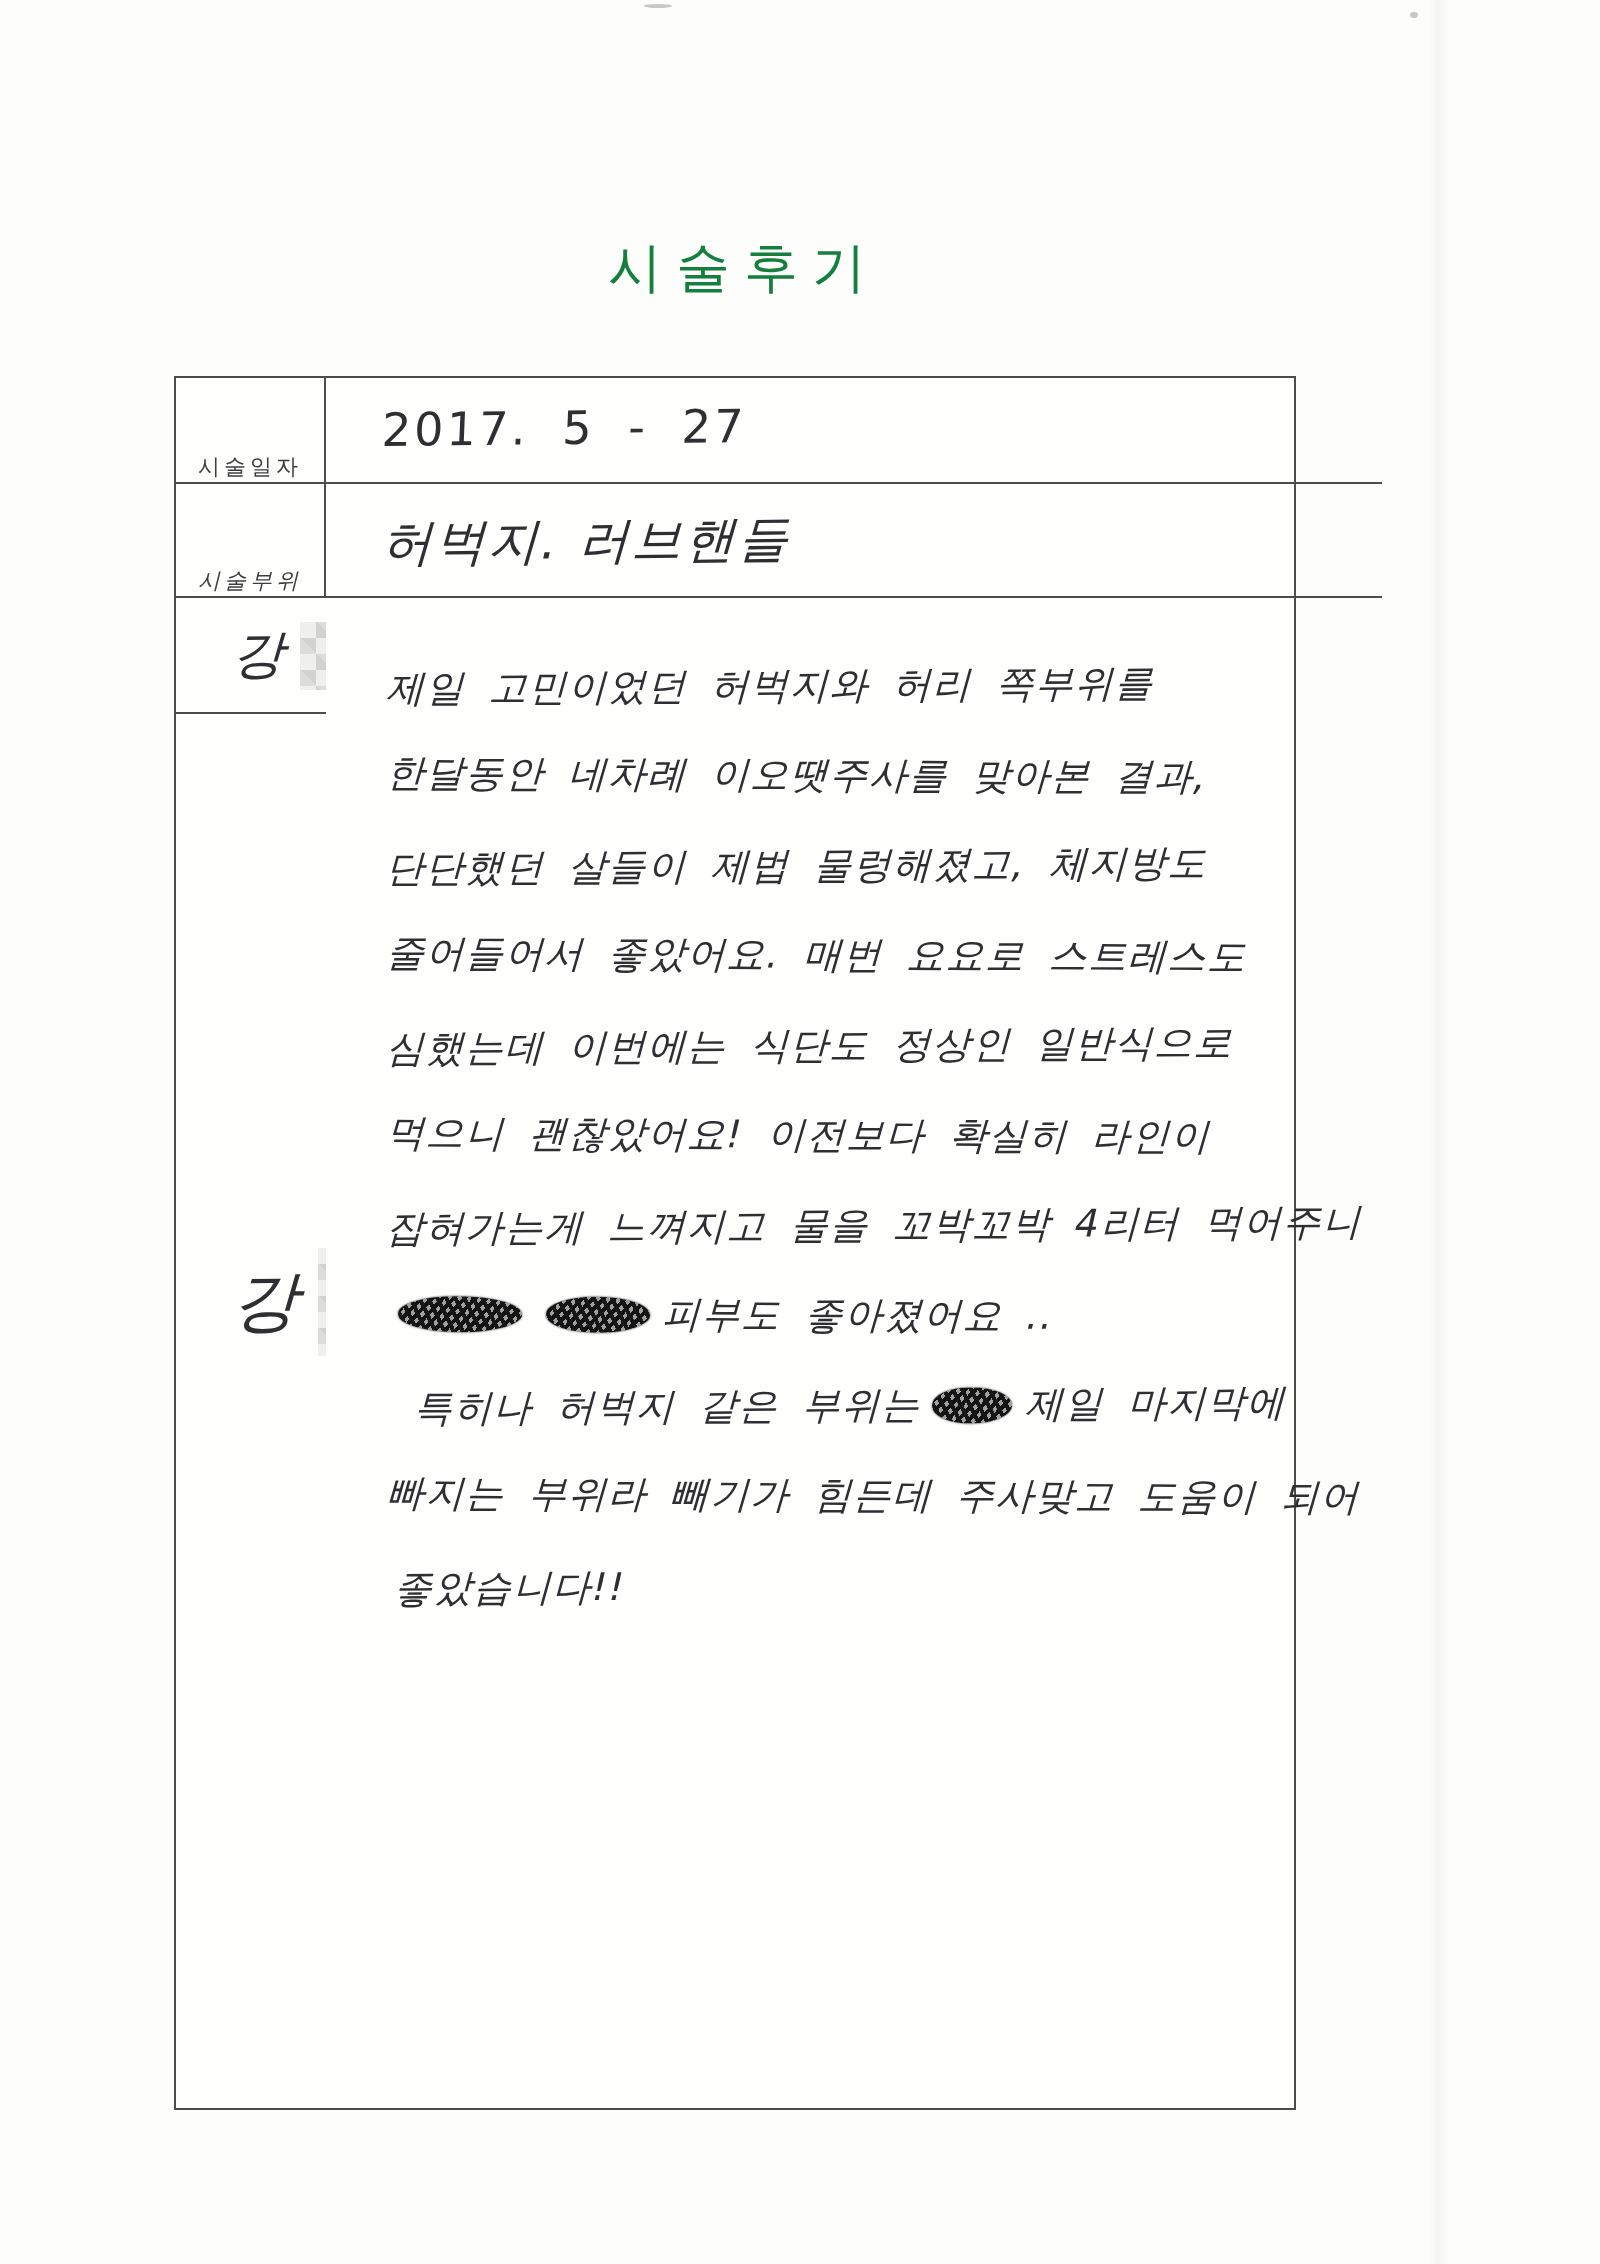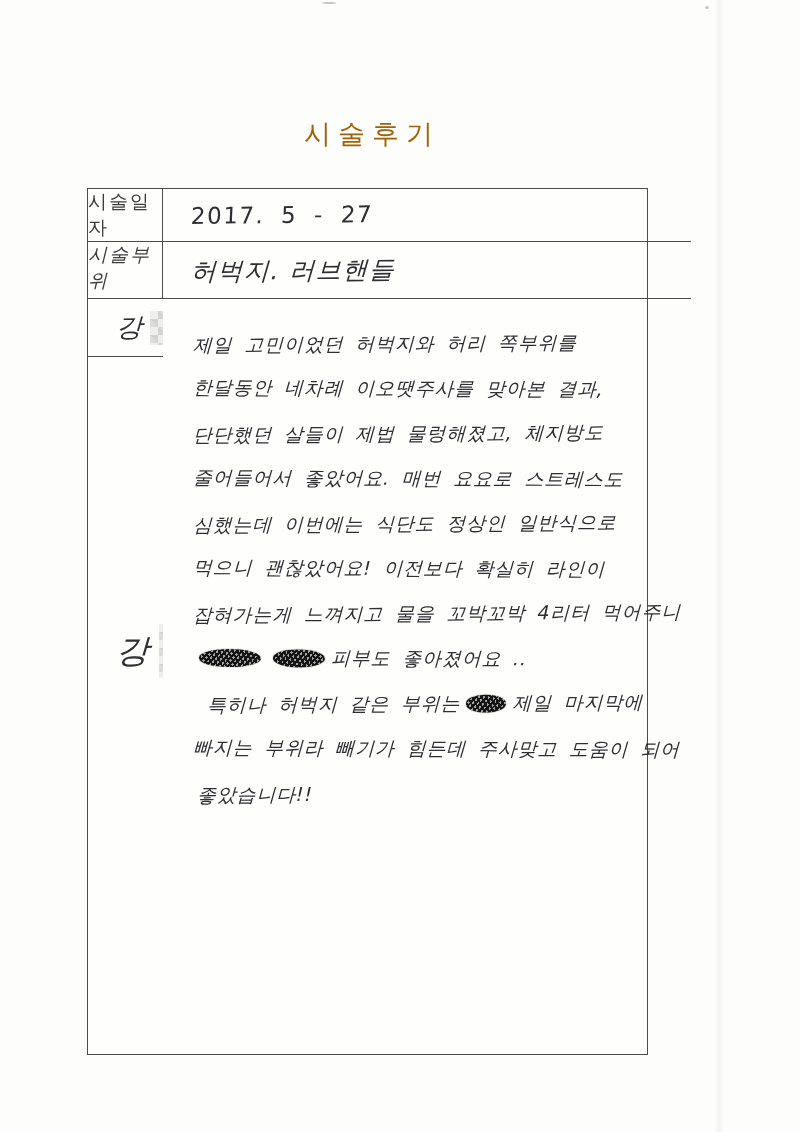--- a/index.html
+++ b/index.html
@@ -18,39 +18,39 @@
   .speck.s3{left:228px;top:252px;width:2px;height:2px;opacity:.3;}
   .crease{
     position:absolute;left:714px;top:0;width:10px;height:1132px;
     background:linear-gradient(90deg,rgba(0,0,0,0) 0%,rgba(120,120,115,.07) 50%,rgba(0,0,0,0) 100%);
   }
 
   .title{
     position:absolute;left:0;top:116px;width:744px;
     margin:0;text-align:center;
     font-size:27px;font-weight:400;letter-spacing:7px;
-    color:#a16207;
+    color:#15803d;
   }
 
   
   .form-table{
     position:absolute;left:87px;top:188px;
     width:561px;height:867px;
     border:1.6px solid #4c4c4a;
     display:grid;
     grid-template-columns:75px 1fr;
     grid-template-rows:52px 57px 58px 589px 111px;
     background:#fefefd;
     box-sizing:border-box;
   }
   .cell{box-sizing:border-box;}
   .label-cell{
     border-right:1.4px solid #4c4c4a;
-    display:flex;align-items:flex-start;justify-content:center;
-    font-size:19px;letter-spacing:2px;color:#3d3d3f;
+    display:flex;align-items:flex-end;justify-content:center;
+    font-size:11px;letter-spacing:2px;color:#3d3d3f;
   }
   .value-cell{
     display:flex;align-items:center;
     padding-left:28px;
     overflow:hidden;
   }
   .row-border{border-top:1.4px solid #4c4c4a;font-style:italic;}
 
   
   .hand{

